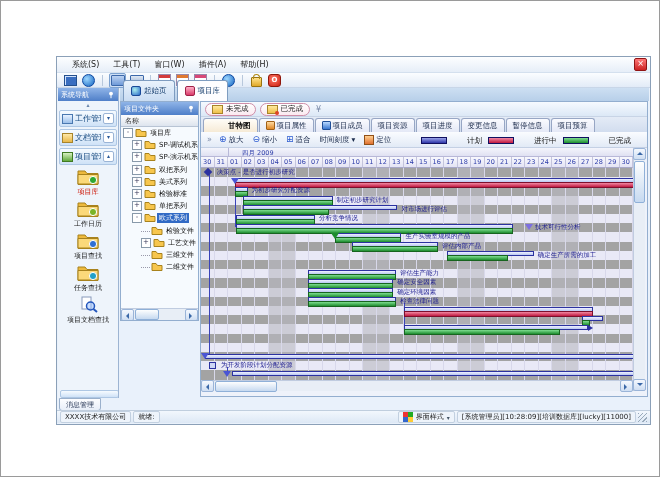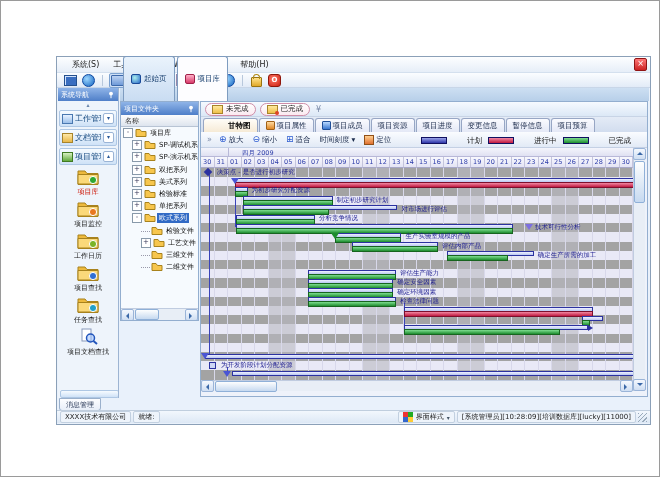--- a/index.html
+++ b/index.html
@@ -33,21 +33,21 @@
   .snav-sec .seci{width:9px;height:8px;border:1px solid #4a78b0;background:linear-gradient(#e8f2ff,#9cc0ea);}
   .snav-sec .seci.g{background:linear-gradient(#d6f0c0,#62aa3c);border-color:#3f7a22;}
   .snav-sec .seci.f{background:linear-gradient(#ffe9a8,#e8b84a);border-color:#a8842a;}
   .snav-sec .lbl{flex:1;white-space:nowrap;overflow:hidden;}
   .snav-sec .chev{width:9px;height:9px;background:#fff;border:1px solid #9ab4d6;border-radius:2px;font-size:6px;line-height:8px;text-align:center;color:#2a5a9a;}
   .snav-item{display:flex;flex-direction:column;align-items:center;margin-top:3px;cursor:default;}
   .snav-item .lbl{font-size:7px;color:#1a1a1a;margin-top:0px;white-space:nowrap;}
   .snav-item.sel .lbl{color:#cc1100;}
   
   .doctabs{position:absolute;left:63px;top:31px;right:1px;height:13px;background:linear-gradient(#cddff2,#b7cfe9);display:flex;align-items:flex-end;padding-left:3px;box-sizing:border-box;}
-  .dtab{height:12px;display:flex;align-items:center;gap:3px;padding:16px 7px;border:1px solid #7e9cc0;border-bottom:none;border-radius:3px 3px 0 0;background:linear-gradient(#eaf3fc,#c9dcf2);font-size:7.5px;color:#123a6a;margin-right:2px;}
+  .dtab{height:12px;display:flex;align-items:center;gap:3px;padding:4px 7px;border:1px solid #7e9cc0;border-bottom:none;border-radius:3px 3px 0 0;background:linear-gradient(#eaf3fc,#c9dcf2);font-size:7.5px;color:#123a6a;margin-right:2px;}
   .dtab.active{background:#fdfdff;}
   .dtab .di{width:8px;height:8px;border-radius:2px;}
   .di-start{background:radial-gradient(circle at 35% 35%,#aee,#2a6ac8);border:1px solid #1a4a98;}
   .di-lib{background:linear-gradient(#ffb0c8,#d83a6a);border:1px solid #a02048;}
   .doc-close{position:absolute;right:3px;top:1px;width:11px;height:11px;background:linear-gradient(#f77,#c22);border:1px solid #901515;border-radius:2px;color:#fff;font-size:8px;line-height:10px;text-align:center;}
   
   .treepanel{position:absolute;left:63px;top:44px;width:79px;height:220px;background:#f6fafe;border:1px solid #93aecf;box-sizing:border-box;overflow:hidden;}
   .tree-hdr{height:13px;background:linear-gradient(#8fb4e8,#4f7fc8);color:#fff;font-size:7px;display:flex;align-items:center;justify-content:space-between;padding:0 3px;}
   .tree-colhdr{height:11px;background:linear-gradient(#fdfdfd,#dde4ee);border-bottom:1px solid #b8c4d4;font-size:7px;color:#333;display:flex;align-items:center;padding-left:4px;}
   .trow{height:12.2px;display:flex;align-items:center;white-space:nowrap;font-size:7px;color:#111;}
@@ -193,28 +193,20 @@
             <span class="lbl">项目管理</span>
             <span class="chev">▴</span>
           </div>
           <div class="snav-item sel">
             <span class="bigic"><svg width="22" height="17">
                 <path d="M1 3 h7 l2 2.5 h11 v11 H1 Z" fill="#edb93c" stroke="#a8821c"></path>
                 <path d="M1 6.5 h20 v9.5 H1 Z" fill="#fbd97a" stroke="#a8821c"></path>
                 <circle cx="16" cy="12" r="3.6" fill="#2fa832" stroke="#ffffff"></circle>
               </svg></span>
             <div class="lbl">项目库</div>
-          </div>
-          <div class="snav-item">
-            <span class="bigic"><svg width="22" height="17">
-                <path d="M1 3 h7 l2 2.5 h11 v11 H1 Z" fill="#edb93c" stroke="#a8821c"></path>
-                <path d="M1 6.5 h20 v9.5 H1 Z" fill="#fbd97a" stroke="#a8821c"></path>
-                <circle cx="16" cy="12" r="3.6" fill="#e87820" stroke="#ffffff"></circle>
-              </svg></span>
-            <div class="lbl">项目监控</div>
           </div>
           <div class="snav-item">
             <span class="bigic"><svg width="22" height="17">
                 <path d="M1 3 h7 l2 2.5 h11 v11 H1 Z" fill="#edb93c" stroke="#a8821c"></path>
                 <path d="M1 6.5 h20 v9.5 H1 Z" fill="#fbd97a" stroke="#a8821c"></path>
                 <circle cx="16" cy="12" r="3.6" fill="#7ab428" stroke="#ffffff"></circle>
               </svg></span>
             <div class="lbl">工作日历</div>
           </div>
           <div class="snav-item">

